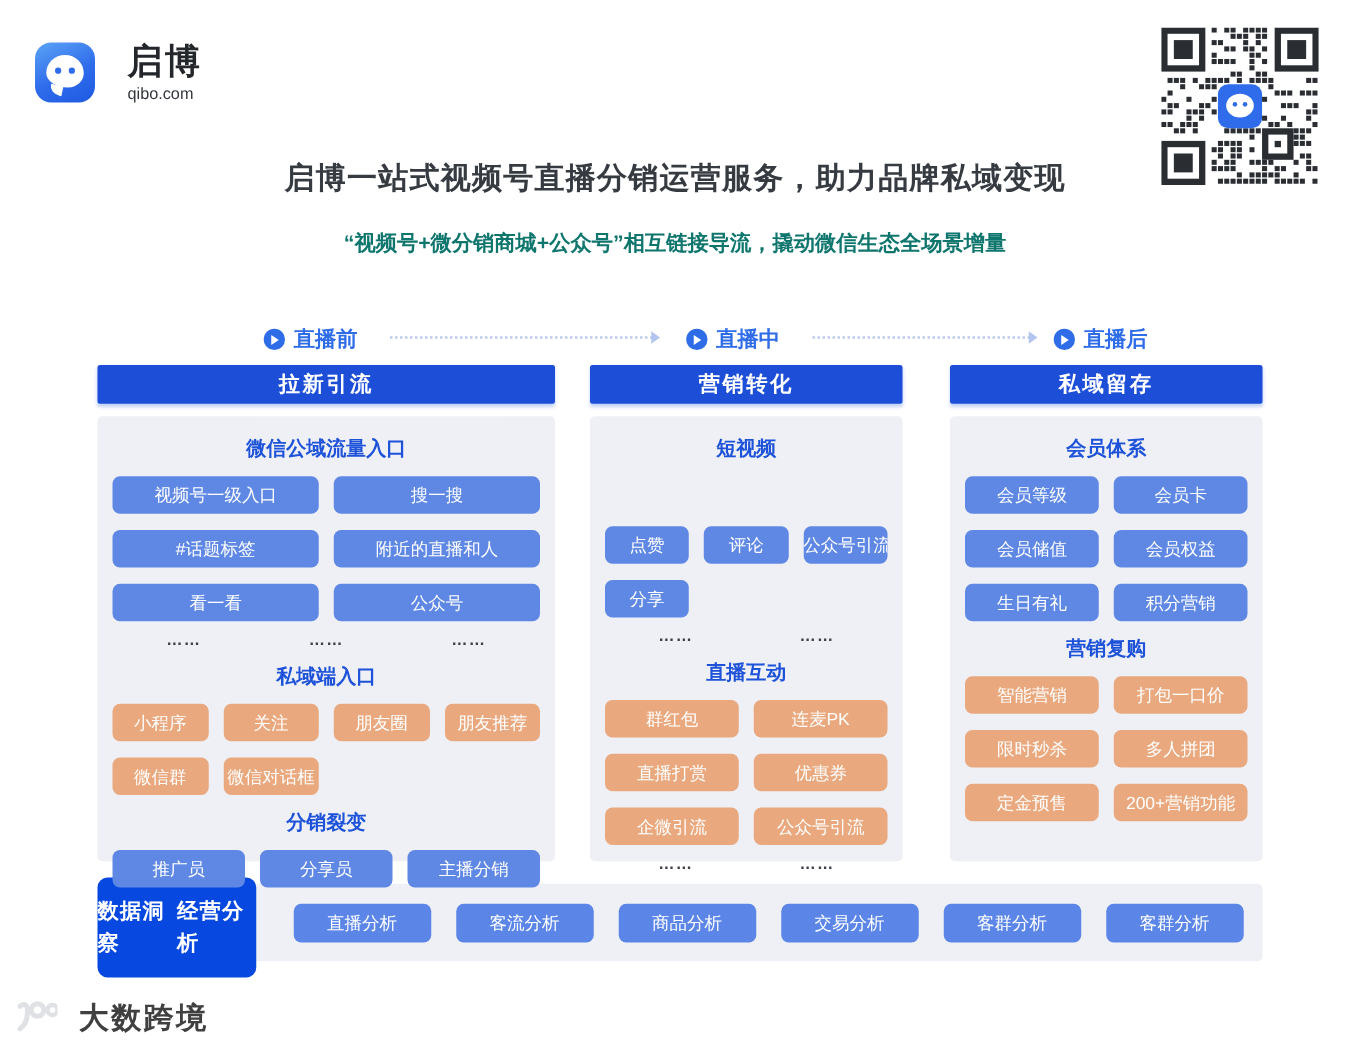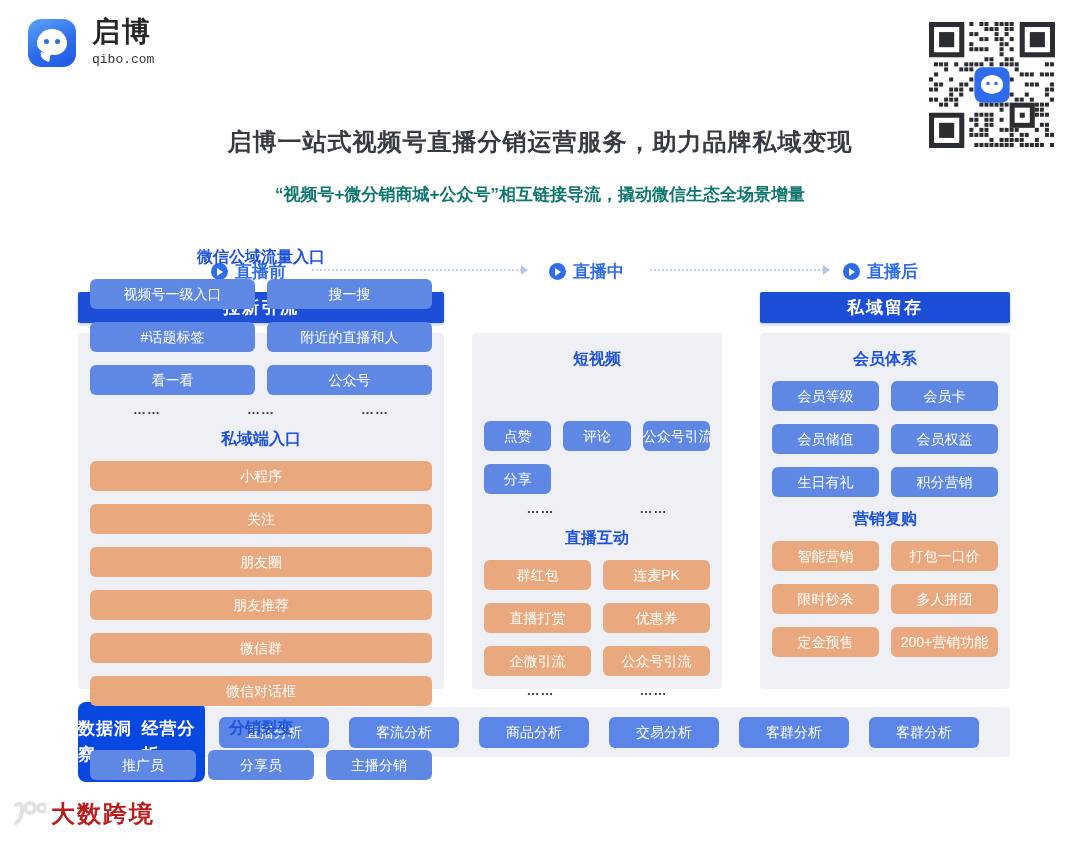--- a/index.html
+++ b/index.html
@@ -1,21 +1,21 @@
 <!DOCTYPE html>
 <html><head>
 <meta charset="utf-8">
 <style>
   * { margin:0; padding:0; box-sizing:border-box; }
   html,body { background:#ffffff; }
   body { font-family:"Liberation Sans","DejaVu Sans",sans-serif; }
   .page { position:relative; width:1080px; height:846px; background:#ffffff; overflow:hidden; }
 
   
-  .logo { position:absolute; left:28px; top:19px; display:flex; align-items:center; gap:16px;font-family:Liberation Mono, monospace; }
+  .logo { position:absolute; left:28px; top:34px; display:flex; align-items:center; gap:26px; }
   .logo-icon { position:relative; width:48px; height:48px; border-radius:13px;
     background:linear-gradient(155deg,#5ba4f6 0%,#2f6ceb 55%,#1e5ae2 100%); }
   .logo-face { position:absolute; left:9px; top:10px; width:30px; height:26px; background:#fff;
     border-radius:50% 50% 42% 58% / 55% 55% 45% 45%; }
   .logo-face::before, .logo-face::after { content:""; position:absolute; top:10px; width:5px; height:5px;
     border-radius:50%; background:#2f6ceb; }
   .logo-face::before { left:7px; } .logo-face::after { right:7px; }
   .logo-tail { position:absolute; left:12px; bottom:6px; width:10px; height:8px; background:#fff;
     border-radius:0 0 0 90%; transform:rotate(12deg); }
   .brand-name { font-size:28px; font-weight:bold; color:#23262b; letter-spacing:2px; line-height:1.1; }
@@ -49,31 +49,31 @@
   .sec-title { color:#1e53d9; font-weight:bold; font-size:16px; text-align:center; margin:12px 0 11px; }
   .chip-grid { display:grid; gap:13px 12px; }
   .chip { height:30px; line-height:30px; text-align:center; color:#fff; font-size:14px;
     border-radius:6px; white-space:nowrap; overflow:hidden; }
   .chip-blue { background:#5f88e5; }
   .chip-orange { background:#e9a87d; }
   .dots-row { display:grid; margin-top:7px; height:17px; }
   .dots-row span { text-align:center; color:#3c4148; font-weight:bold; font-size:13px; letter-spacing:1px; }
 
   
-  .bottom-strip { position:absolute; left:200px; top:707px; width:810px; height:50px;
-    background:#eef0f6; border-radius:4px; display:flex; align-items:center; gap:20px; padding-left:19px; }
+  .bottom-strip { position:absolute; left:200px; top:707px; width:810px; height:62px;
+    background:#eef0f6; border-radius:4px; display:flex; align-items:center; gap:20px; padding-left:19px;justify-content:center; }
   .analysis-btn { width:110px; height:31px; line-height:31px; text-align:center; background:#5b86e8;
     color:#fff; font-size:14px; border-radius:6px; flex:0 0 auto; }
   .bottom-box { position:absolute; left:78px; top:702px; width:127px; height:80px; background:#0648e0;
     border-radius:8px; color:#fff; font-size:17px; font-weight:bold; display:flex; flex-direction:row;
     align-items:center; justify-content:center; line-height:1.55; letter-spacing:1px; }
 
   
-  .watermark { position:absolute; left:12px; top:798px; display:flex; align-items:center; gap:5px;
-    color:#b91c1c; font-weight:bold; font-size:24px; letter-spacing:2px; }
+  .watermark { position:absolute; left:12px; top:798px; display:flex; align-items:center; gap:17px;
+    color:#404040; font-weight:bold; font-size:24px; letter-spacing:2px; }
   .wm-icon { width:34px; height:30px; }
 </style>
 </head>
 <body>
 
 <div class="page" id="page">
 
   <div class="logo">
     <div class="logo-icon">
       <div class="logo-face"></div>
@@ -305,51 +305,52 @@
   <div class="watermark">
     <svg class="wm-icon" viewBox="0 0 34 30">
       <path d="M4 6 Q10 2 10 10 Q10 20 4 24" fill="none" stroke="#dfe1e5" stroke-width="4" stroke-linecap="round"></path>
       <circle cx="18" cy="9" r="5" fill="none" stroke="#dfe1e5" stroke-width="4"></circle>
       <circle cx="30" cy="9" r="4" fill="none" stroke="#dfe1e5" stroke-width="3.5"></circle>
     </svg>
     <span>大数跨境</span>
   </div>
 
 <div class="col-header" style="left: 78px; width: 366px;">拉新引流</div>
-    <div class="col-body" style="left: 78px; width: 366px; justify-content: center;">
+    <div class="col-body" style="left: 78px; width: 366px;">
       <div class="sec-title">微信公域流量入口</div>
       <div class="chip-grid" style="grid-template-columns: repeat(2, 1fr);">
         <div class="chip chip-blue">视频号一级入口</div>
         <div class="chip chip-blue">搜一搜</div>
         <div class="chip chip-blue">#话题标签</div>
         <div class="chip chip-blue">附近的直播和人</div>
         <div class="chip chip-blue">看一看</div>
         <div class="chip chip-blue">公众号</div>
       </div>
       <div class="dots-row" style="grid-template-columns: repeat(3, 1fr);">
         <span>……</span>
         <span>……</span>
         <span>……</span>
       </div>
       <div class="sec-title">私域端入口</div>
-      <div class="chip-grid" style="grid-template-columns: repeat(1, 1fr);">
+      <div class="chip-grid" style="grid-template-columns: repeat(4, 1fr);">
         <div class="chip chip-orange">小程序</div>
         <div class="chip chip-orange">关注</div>
         <div class="chip chip-orange">朋友圈</div>
         <div class="chip chip-orange">朋友推荐</div>
         <div class="chip chip-orange">微信群</div>
         <div class="chip chip-orange">微信对话框</div>
       </div>
       <div class="sec-title">分销裂变</div>
       <div class="chip-grid" style="grid-template-columns: repeat(3, 1fr);">
         <div class="chip chip-blue">推广员</div>
         <div class="chip chip-blue">分享员</div>
         <div class="chip chip-blue">主播分销</div>
       </div>
     </div>
+    <div class="col-header" style="left: 472px; width: 250px;">营销转化</div>
     <div class="col-body" style="left: 472px; width: 250px;">
       <div class="sec-title">短视频</div>
       <div class="chip-grid" style="grid-template-columns: repeat(3, 1fr); margin-top: 40px;">
         <div class="chip chip-blue">点赞</div>
         <div class="chip chip-blue">评论</div>
         <div class="chip chip-blue">公众号引流</div>
         <div class="chip chip-blue">分享</div>
       </div>
       <div class="dots-row" style="grid-template-columns: repeat(2, 1fr);">
         <span>……</span>

